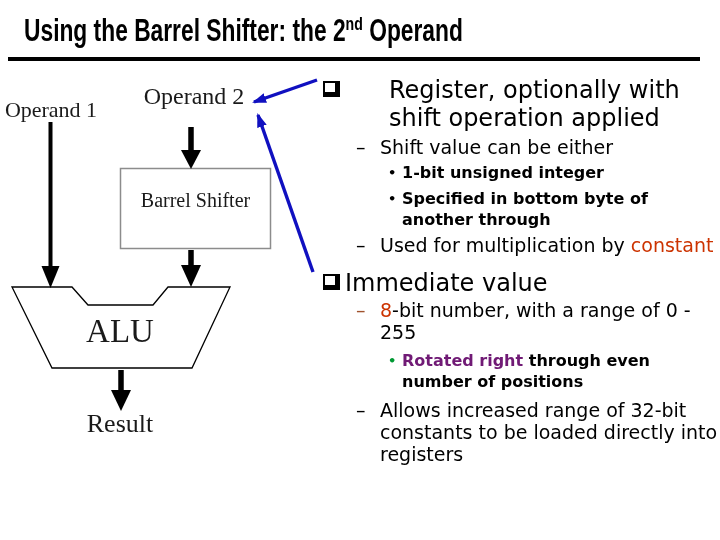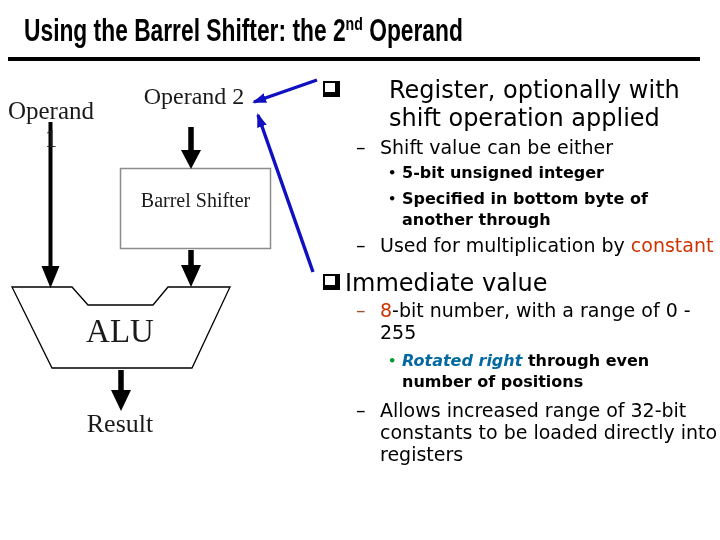--- a/index.html
+++ b/index.html
@@ -8,21 +8,21 @@
 
   
   .title{position:absolute;left:24px;top:13px;font-size:31px;font-weight:bold;color:#000;
          white-space:nowrap;transform:scaleX(0.735);transform-origin:0 0;
          font-family:"Liberation Sans",sans-serif;}
   .title sup{font-size:62%;vertical-align:super;line-height:0;}
   .title-rule{position:absolute;left:8px;top:57px;width:692px;height:4px;background:#000;}
 
   
   .dlabel{position:absolute;color:#1a1a1a;font-family:"Liberation Serif",serif;text-align:center;}
-  .op1{left:0px;top:97px;width:102px;font-size:25px;}
+  .op1{left:0px;top:97px;width:102px;font-size:22px;}
   .op2{left:142px;top:83px;width:104px;font-size:24px;}
   .barrel{left:121px;top:182px;width:149px;font-size:20px;line-height:37px;}
   .alu{left:70px;top:313px;width:100px;font-size:33px;}
   .result{left:50px;top:409px;width:140px;font-size:26px;}
 
   svg.diagram{position:absolute;left:0;top:0;}
 
   
   .content{position:absolute;left:0px;top:76px;width:720px;}
   .item{display:flex;align-items:flex-start;color:#000;}
@@ -95,41 +95,41 @@
       <div class="item l1" style="margin-top: 0px; gap: 44px;">
         <span class="bullet b1"></span>
         <div class="txt"><span>Register, optionally with shift operation applied</span></div>
       </div>
       <div class="item l2" style="margin-top: 4px;">
         <span class="bullet b2">–</span>
         <div class="txt"><span>Shift value can be either</span></div>
       </div>
       <div class="item l3" style="margin-top: 4px;">
         <span class="bullet b3">•</span>
-        <div class="txt"><span>5-bit unsigned integer</span></div>
+        <div class="txt"><span>1-bit unsigned integer</span></div>
       </div>
       <div class="item l3" style="margin-top: 5px;">
         <span class="bullet b3">•</span>
         <div class="txt"><span>Specified in bottom byte of another through</span></div>
       </div>
       <div class="item l2" style="margin-top: 4px;">
         <span class="bullet b2">–</span>
         <div class="txt"><span>Used for multiplication by </span><span style="color: rgb(204, 51, 0);">constant</span></div>
       </div>
       <div class="item l1" style="margin-top: 13px;">
         <span class="bullet b1"></span>
         <div class="txt"><span>Immediate value</span></div>
       </div>
       <div class="item l2" style="margin-top: 2px;">
         <span class="bullet b2" style="color: rgb(160, 82, 45);">–</span>
         <div class="txt"><span style="color: rgb(204, 51, 0);">8</span><span>-bit number, with a range of 0 - 255</span></div>
       </div>
       <div class="item l3" style="margin-top: 7px;">
         <span class="bullet b3" style="color: rgb(0, 153, 51);">•</span>
-        <div class="txt"><span style="color: #0369a1; font-style: italic;">Rotated right</span><span> through even number of positions</span></div>
+        <div class="txt"><span style="color: #701a75;">Rotated right</span><span> through even number of positions</span></div>
       </div>
       <div class="item l2" style="margin-top: 7px;">
         <span class="bullet b2">–</span>
         <div class="txt"><span>Allows increased range of 32-bit constants to be loaded directly into registers</span></div>
       </div>
     </div>
 
   <div class="page-num">49</div>
 </div>
 

